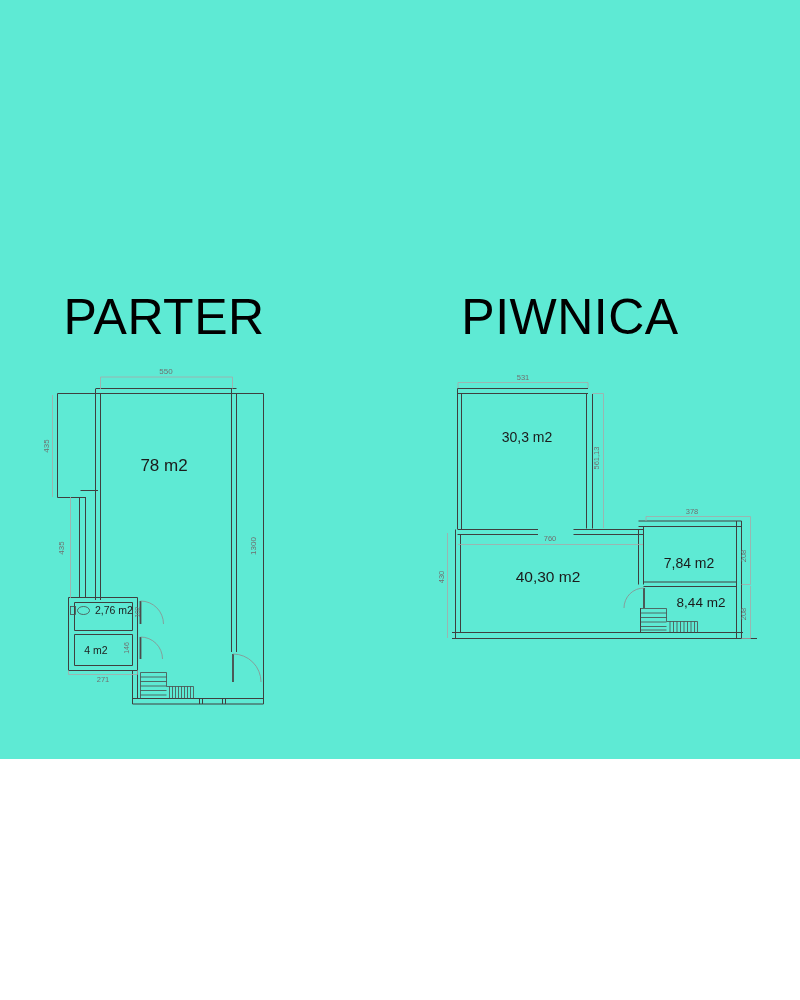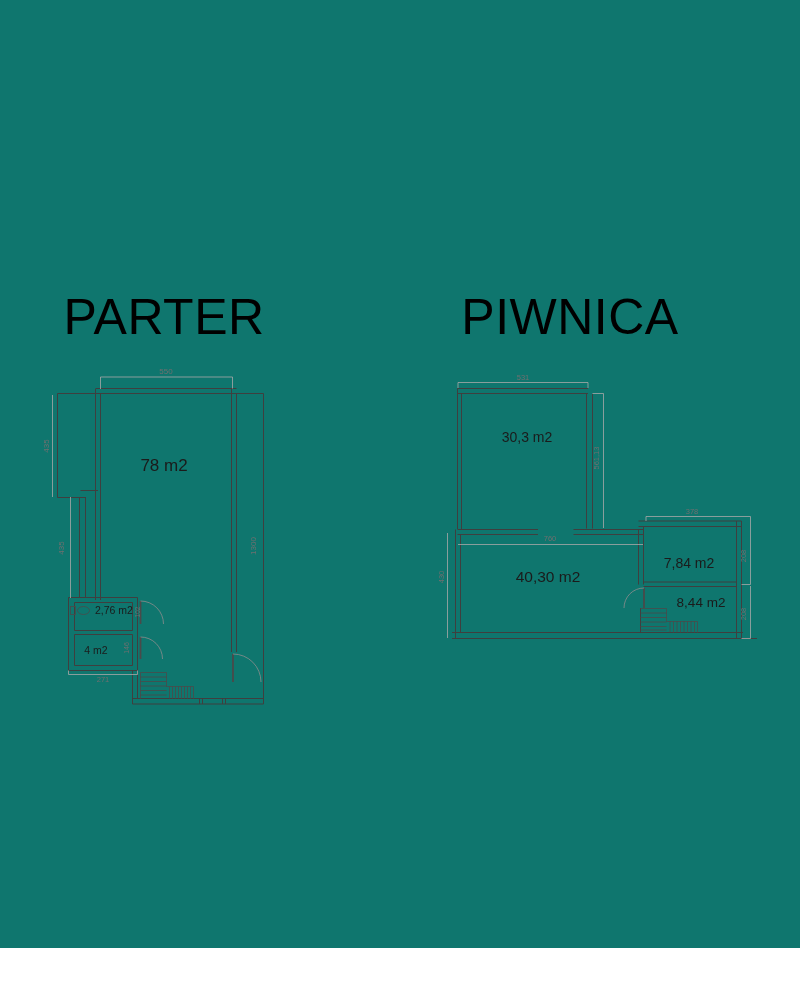--- a/index.html
+++ b/index.html
@@ -1,16 +1,16 @@
 <!DOCTYPE html>
 <html><head>
 <meta charset="utf-8">
 <style>
   html,body{margin:0;padding:0;background:#ffffff;}
-  .page{position:relative;width:800px;height:948px;background:#0f766e;overflow:hidden;
+  .page{position:relative;width:800px;height:759px;background:#5eead4;overflow:hidden;
         font-family:"Liberation Sans", sans-serif;text-decoration:underline;}
   svg{position:absolute;left:0;top:0;}
   text{font-family:"Liberation Sans", sans-serif;}
   .title{font-size:50px;fill:#000000;letter-spacing:0.5px;}
   .room-label{fill:#1b1b1b;}
   .dim-text{fill:#6f6f6f;}
   .wall{stroke:#3f3f3f;stroke-width:1;fill:none;}
   .wall-thin{stroke:#4a4a4a;stroke-width:0.8;fill:none;}
   .dimline{stroke:#a8a8a8;stroke-width:0.8;fill:none;}
   .leaf{stroke:#4a4a4a;stroke-width:1.8;fill:none;}

